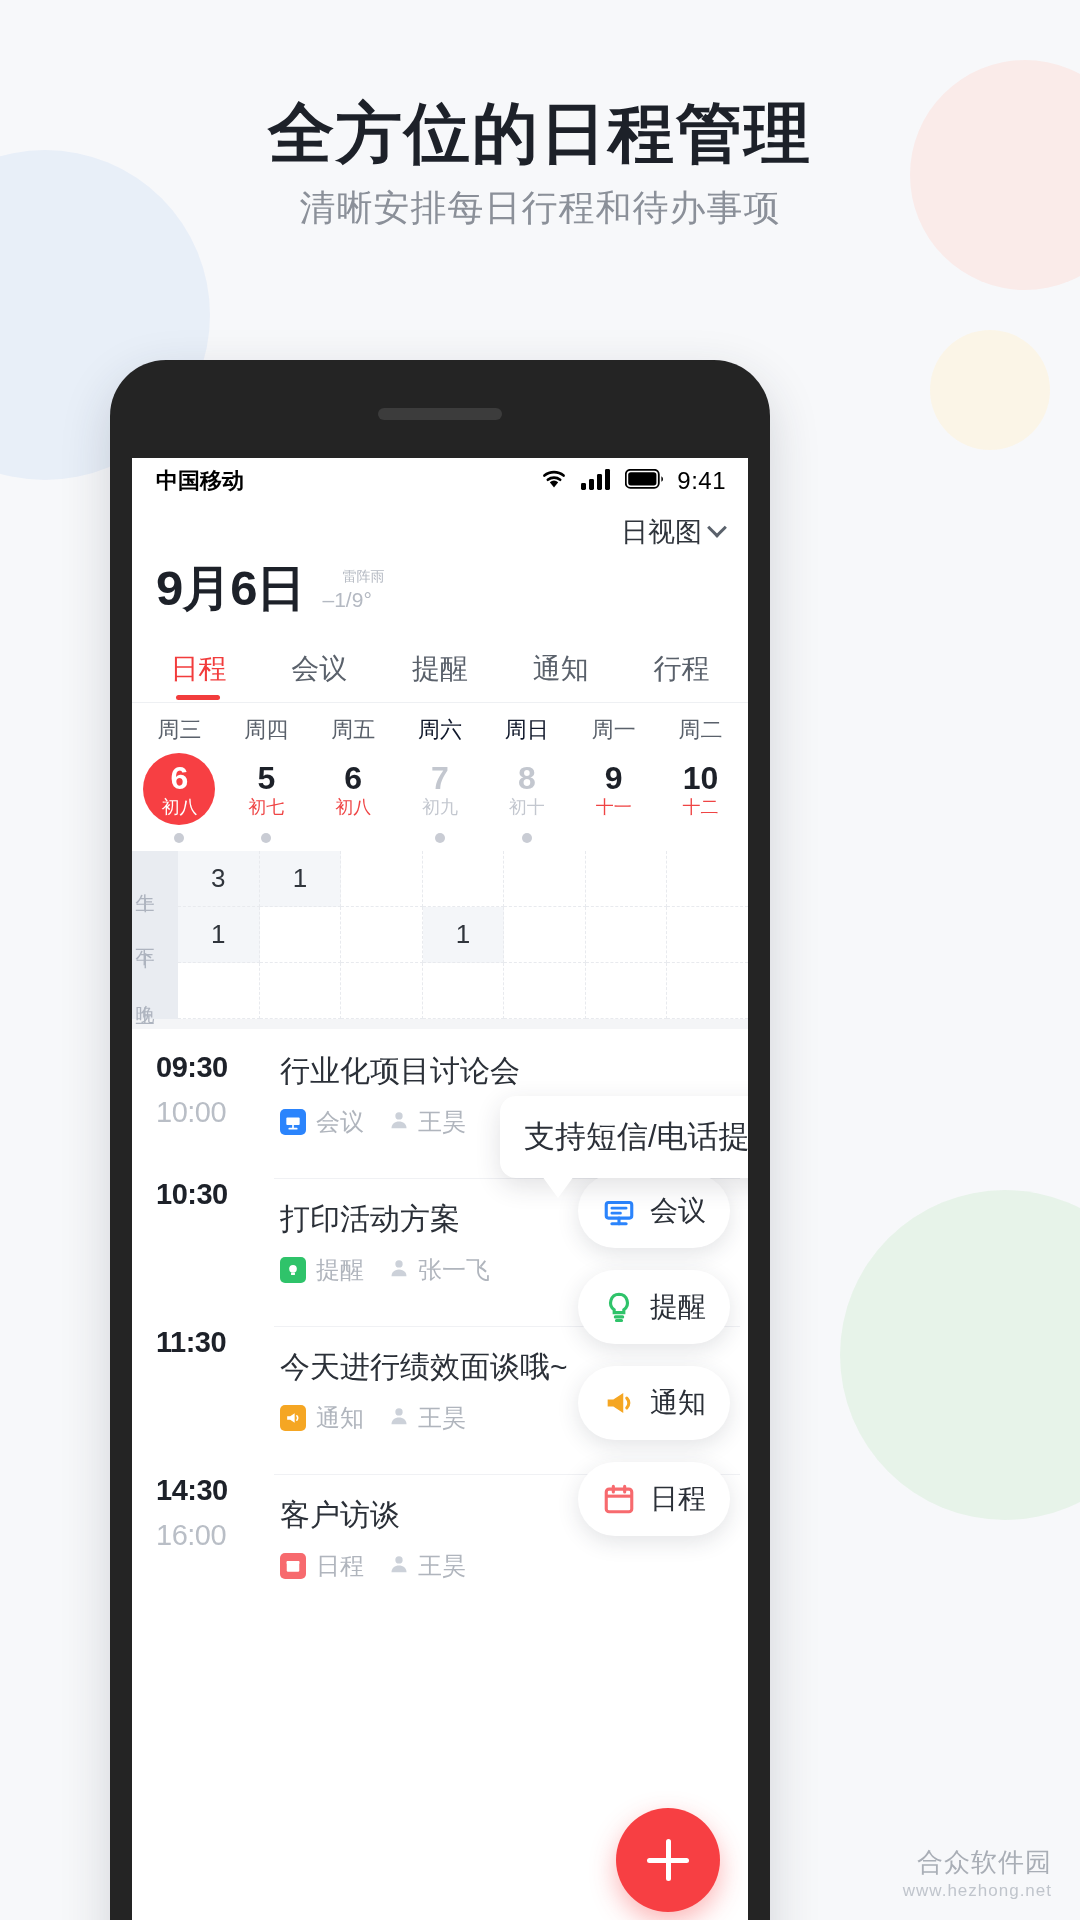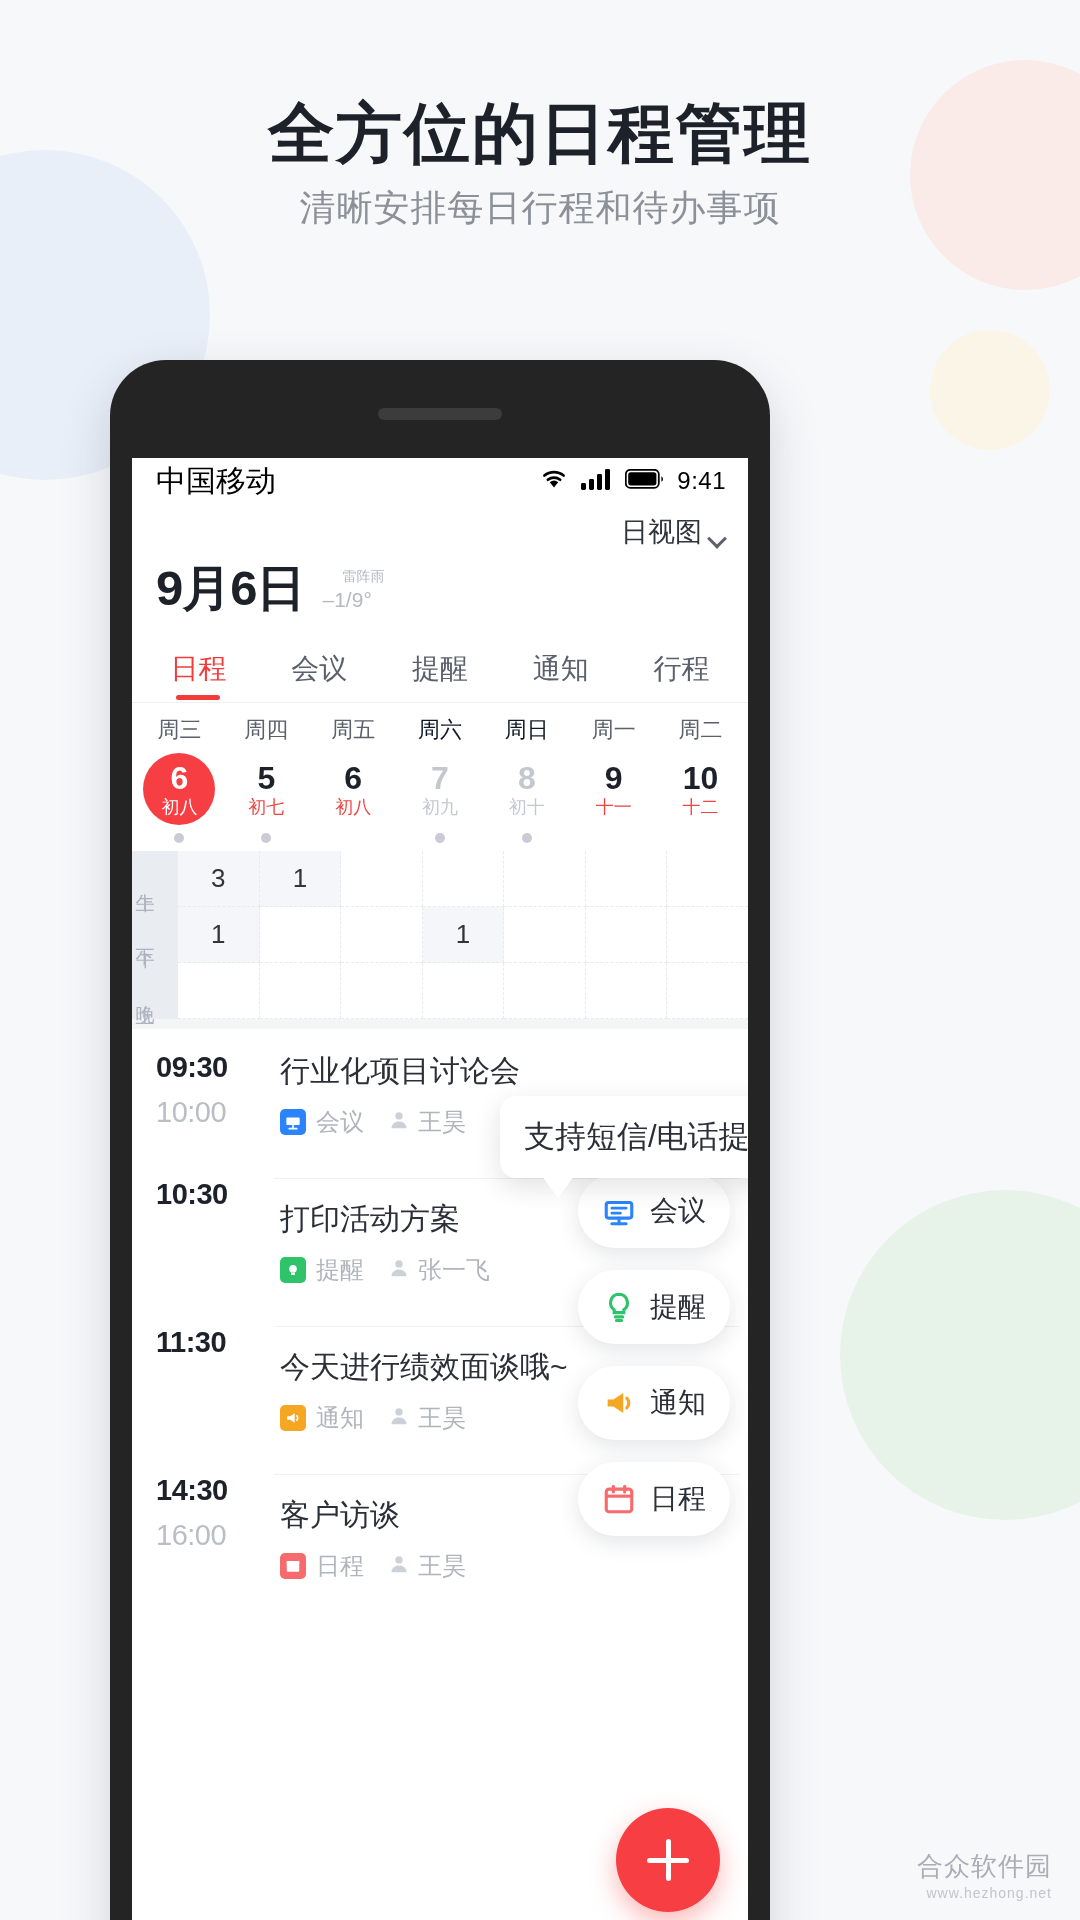--- a/index.html
+++ b/index.html
@@ -47,29 +47,29 @@
     width: 616px; height: 1502px;
     background: #ffffff;
     overflow: hidden;
   }
 
   
   #status-bar {
     height: 46px; display: flex; align-items: center;
     padding: 0 22px 0 24px; background: #fff;
   }
-  #carrier-label { font-size: 30px; color: #000; font-weight: 400; }
+  #carrier-label { font-size: 22px; color: #000; font-weight: 700; }
   .status-right { margin-left: auto; display: flex; align-items: center; gap: 12px; }
   #status-time { font-size: 24px; color: #000; font-weight: 500; letter-spacing: .5px; }
 
   
   #app-header { background: #fff; padding: 10px 24px 0 24px; }
   .viewmode-row { display: flex; justify-content: flex-end; align-items: center; }
   #view-mode-button {
-    display: flex; align-items: flex-end; gap: 8px;
+    display: flex; align-items: center; gap: 8px;
     font-size: 27px; color: #30353c;
   }
   .chev { width: 14px; height: 14px; border-right: 3px solid #5a616b; border-bottom: 3px solid #5a616b;
           transform: rotate(45deg) translate(-3px,-3px); }
   .date-row { display: flex; align-items: flex-end; gap: 18px; margin-top: 6px; padding-bottom: 12px; }
   #current-date { font-size: 49px; font-weight: bold; color: #1d2129; letter-spacing: -1px; }
   .weather-block { padding-bottom: 8px; line-height: 1.35; }
   #weather-desc { font-size: 14px; color: #b4b9c2; margin-left: 20px; }
   #weather-temp { font-size: 21px; color: #b4b9c2; }
 
@@ -172,21 +172,21 @@
   }
   #fab-add::before, #fab-add::after {
     content: ""; position: absolute; background: #fff; border-radius: 3px;
   }
   #fab-add::before { width: 42px; height: 5px; }
   #fab-add::after  { width: 5px; height: 42px; }
 
   
   #watermark { position: absolute; right: 28px; bottom: 18px; text-align: right; line-height: 1.3; }
   #watermark-main { font-size: 26px; color: #a9aeb6; letter-spacing: 1px; }
-  #watermark-sub { font-size: 14px; color: #c0c5cc; letter-spacing: 1px; }
+  #watermark-sub { font-size: 17px; color: #c0c5cc; letter-spacing: 1px; }
 </style>
 </head>
 <body>
 
 <div class="blob" id="blob-blue-left"></div>
 <div class="blob" id="blob-pink-right"></div>
 <div class="blob" id="blob-green-right"></div>
 <div class="blob" id="blob-yellow-right"></div>
 
 <div class="headline-wrap">

